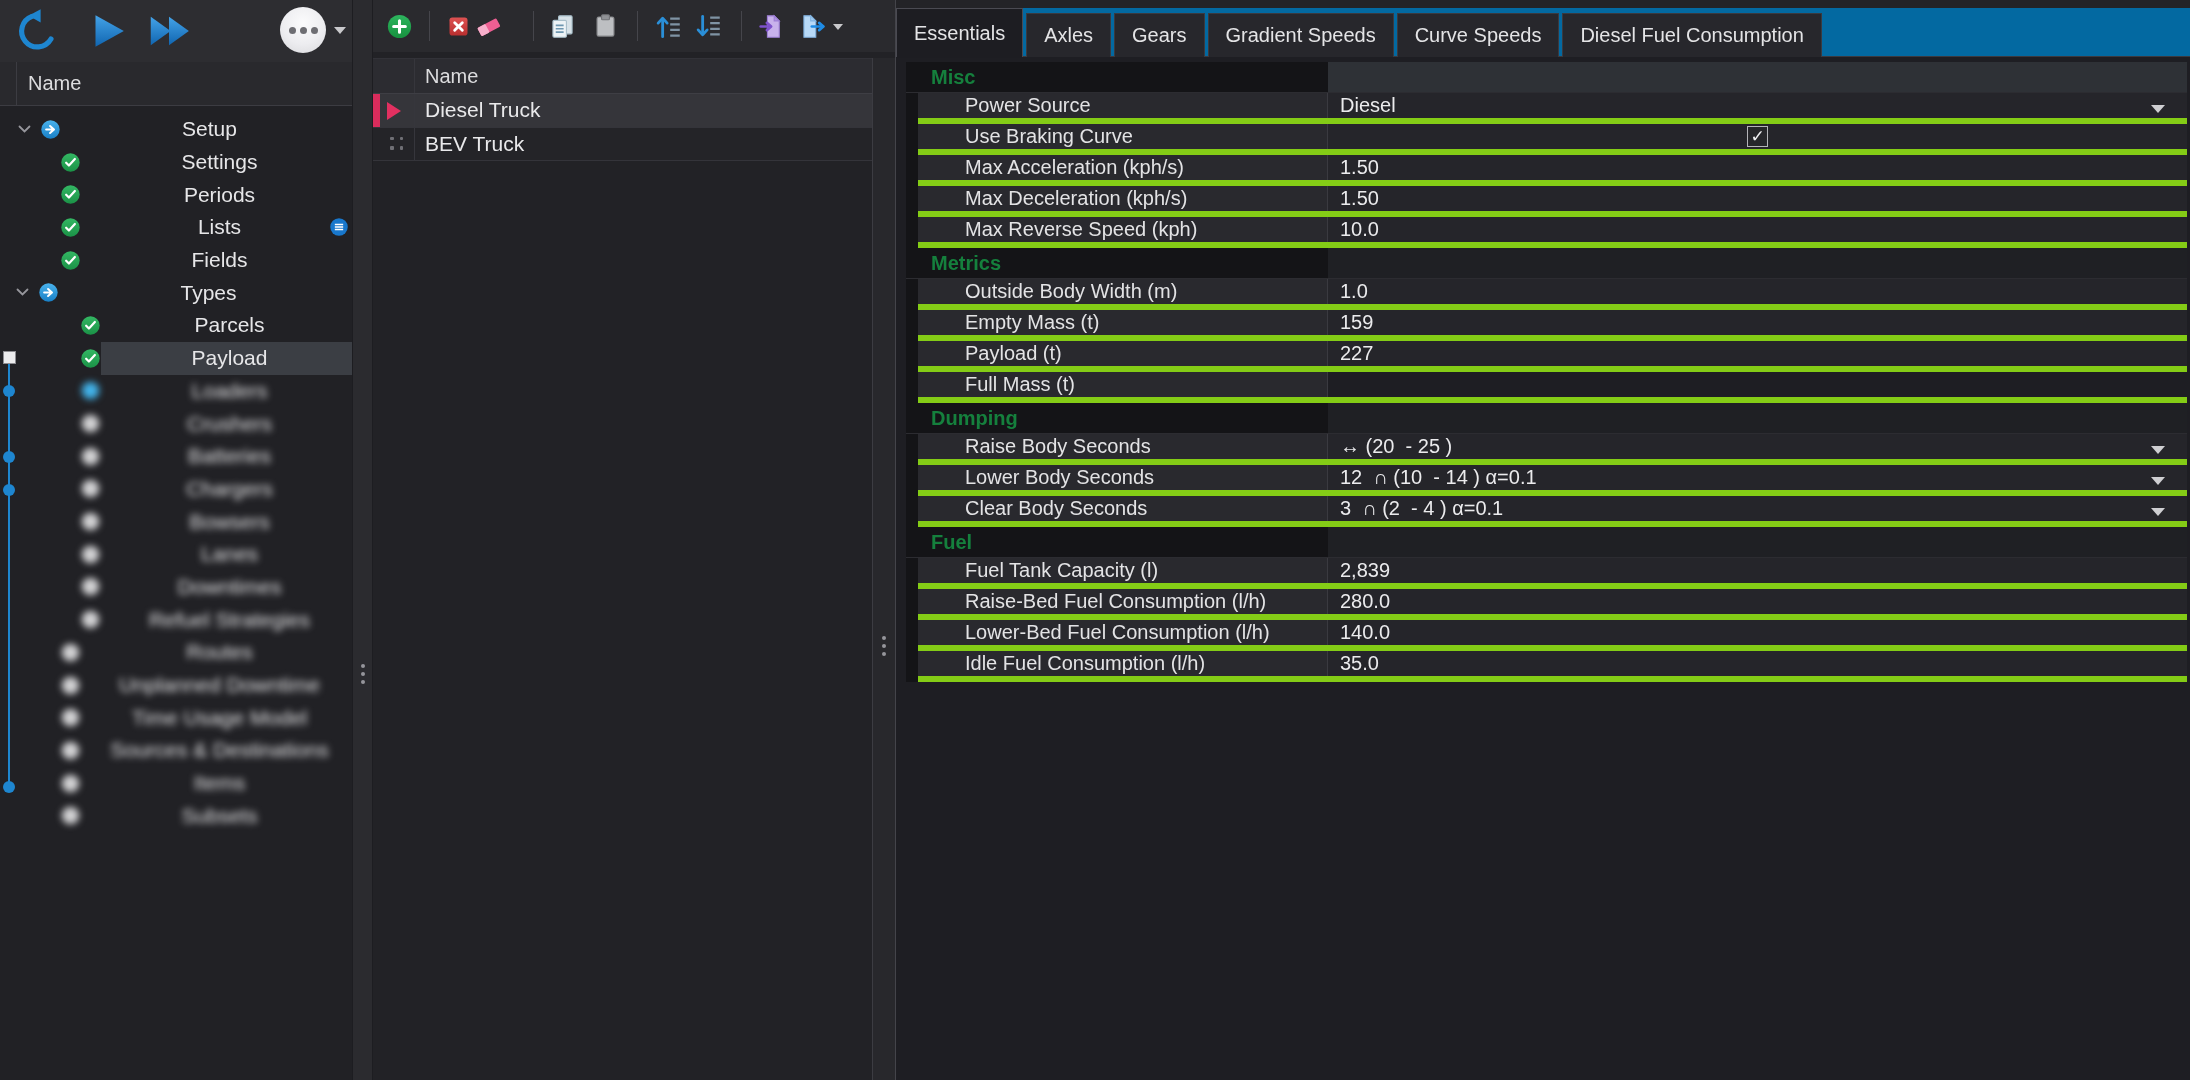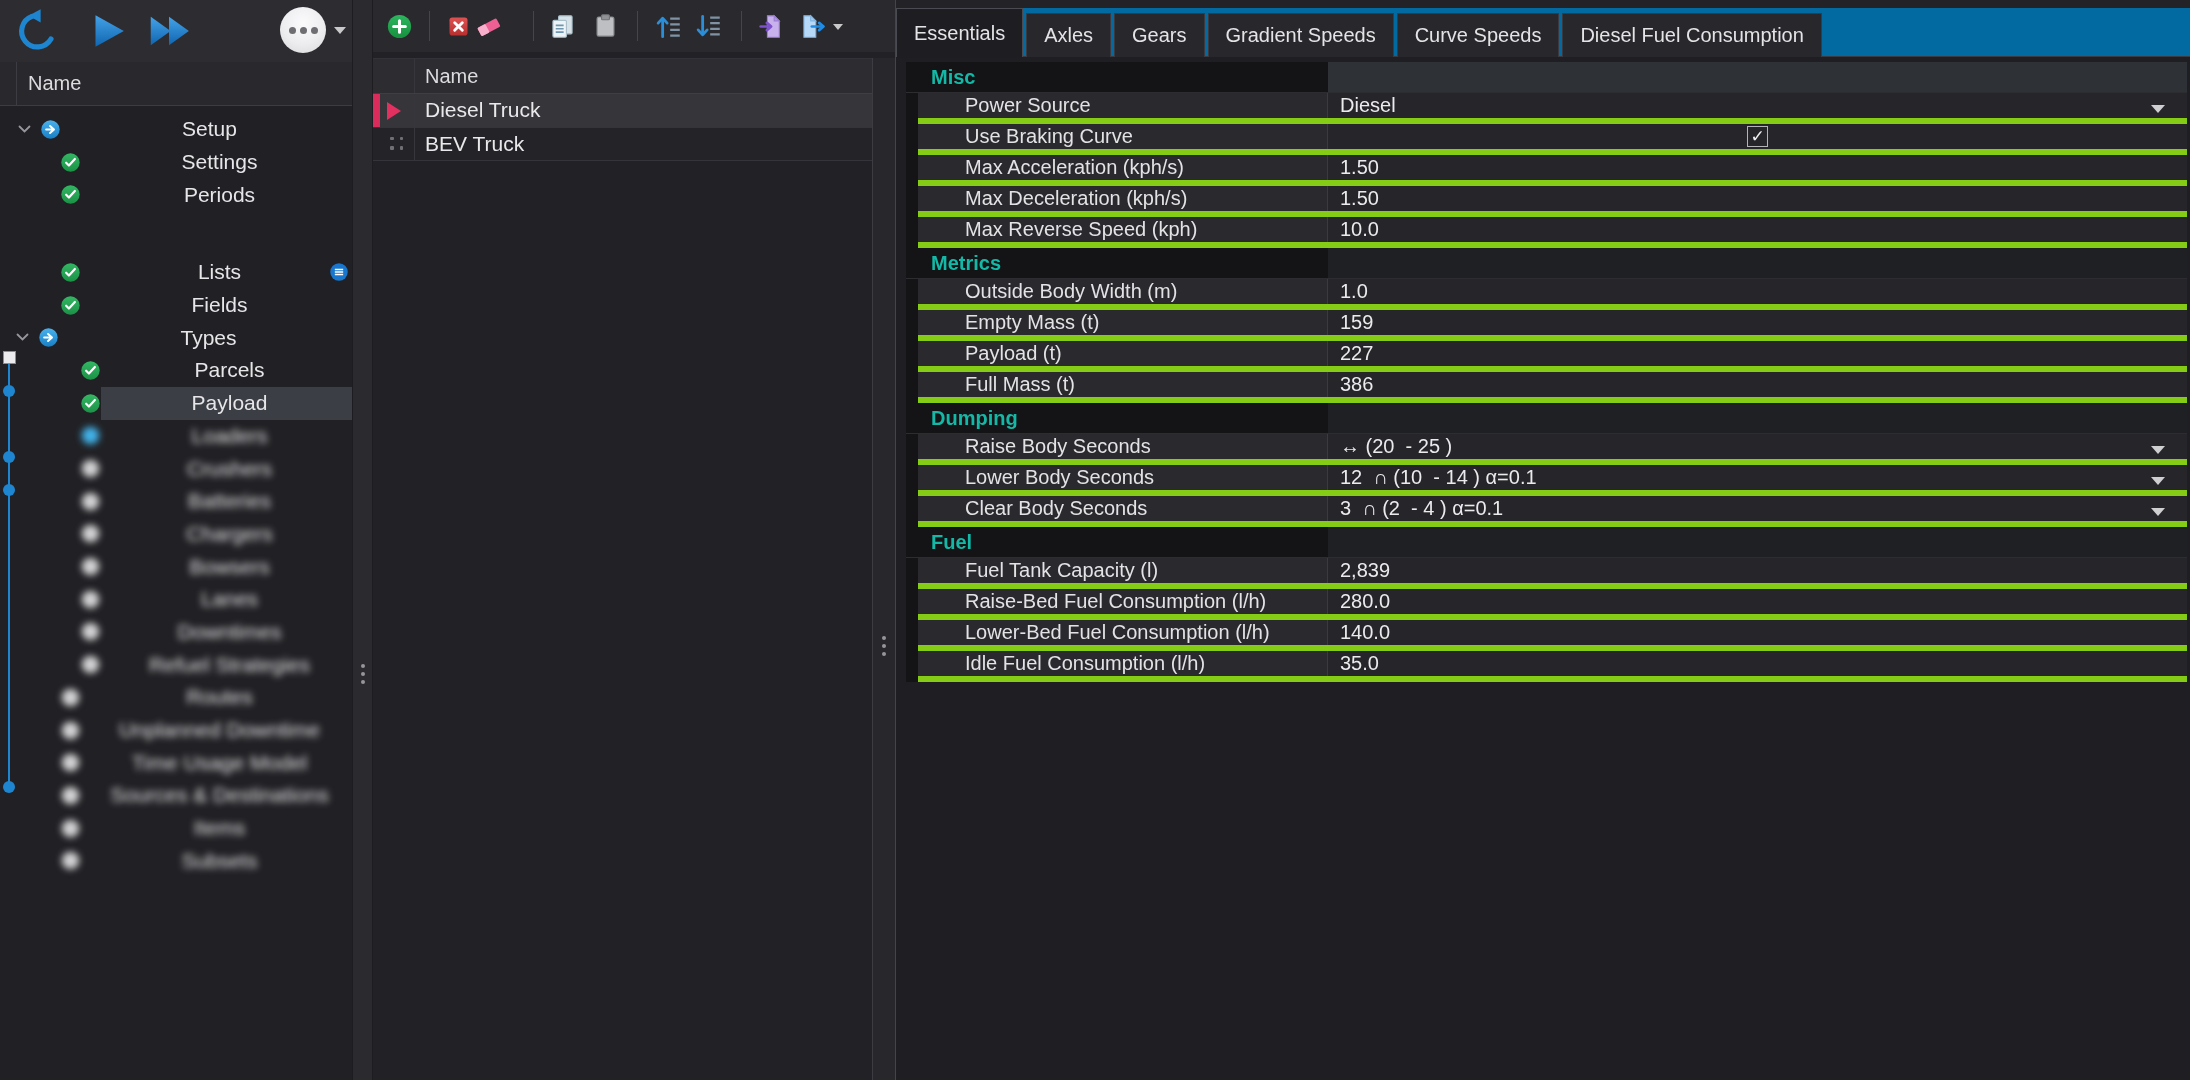--- a/index.html
+++ b/index.html
@@ -94,21 +94,21 @@
     box-shadow:inset 0 -1px 0 #3a3a40; }
   .tab { height:44px; display:flex; align-items:center; padding:0 17px; margin-right:3px;
     background:#27272c; border:1px solid #3a3a40; border-bottom:none; font-size:20px; color:#e4e4e6;
     cursor:pointer; white-space:nowrap; }
   .tab.active { height:49px; background:#1d1d22; border-color:#4a4a52; box-shadow:0 1px 0 #1d1d22; }
 
   #grid-gutter { position:absolute; left:10px; top:62px; width:12px; height:620px; background:#141417; }
   #grid { position:absolute; left:10px; top:62px; width:1281px; }
   .group-row { height:31px; display:flex; border-bottom:1px solid #2c2c31; }
   .group-row .g-name { width:422px; background:#141417; display:flex; align-items:center; padding-left:25px;
-    font-weight:bold; font-size:20px; color:#14b8a6; }
+    font-weight:bold; font-size:20px; color:#15803d; }
   .group-row .g-rest { flex:1; background:#1f2024; }
   .group-row.first .g-rest { background:#2e3136; }
   .prop-row { height:31px; display:flex; margin-left:12px; border-bottom:6px solid #84cc16; position:relative; }
   .p-name { width:410px; background:#29292e; border-right:1px solid #3a3a40; display:flex; align-items:center;
     padding-left:47px; font-size:20px; color:#e3e3e5; white-space:nowrap; }
   .p-val { flex:1; background:#25252a; display:flex; align-items:center; padding-left:12px;
     font-size:20px; color:#ebebed; white-space:pre; position:relative; }
   .p-val.center { justify-content:center; padding-left:0; }
   .dropdown-icon { position:absolute; right:22px; top:12px; width:0; height:0;
     border-left:7px solid transparent; border-right:7px solid transparent; border-top:8px solid #cfcfd2; cursor:pointer; }
@@ -200,21 +200,21 @@
                 <stop offset="1" stop-color="#1b9247"></stop>
               </linearGradient>
             </defs>
             <circle cx="12" cy="12" r="10.5" fill="url(#gc)"></circle>
             <path d="M7 12.2l3.2 3.3L17 8" fill="none" stroke="#fff" stroke-width="2.5" stroke-linecap="round" stroke-linejoin="round"></path>
           </svg></span>
         <span class="label-wrap" style="margin-left: 0px; padding-left: 6px;">
           <span class="tree-label">Periods</span>
         </span>
       </div>
-      <div class="tree-row" style="padding-left: 38px; margin-top: 45px;">
+      <div class="tree-row" style="padding-left: 38px;">
         <span class="expander"></span>
         <span class="node-icon"><svg width="21" height="21" viewBox="0 0 24 24">
             <defs>
               <linearGradient id="gc" x1="0" y1="0" x2="0" y2="1">
                 <stop offset="0" stop-color="#33b763"></stop>
                 <stop offset="1" stop-color="#1b9247"></stop>
               </linearGradient>
             </defs>
             <circle cx="12" cy="12" r="10.5" fill="url(#gc)"></circle>
             <path d="M7 12.2l3.2 3.3L17 8" fill="none" stroke="#fff" stroke-width="2.5" stroke-linecap="round" stroke-linejoin="round"></path>
@@ -621,21 +621,20 @@
       <div class="prop-row">
         <div class="p-name">
           <span>Payload (t)</span>
         </div>
         <div class="p-val"><span>227</span></div>
       </div>
       <div class="prop-row">
         <div class="p-name">
           <span>Full Mass (t)</span>
         </div>
-        <div class="p-val"><span>386</span></div>
       </div>
       <div class="group-row">
         <div class="g-name">
           <span>Dumping</span>
         </div>
         <div class="g-rest"></div>
       </div>
       <div class="prop-row">
         <div class="p-name">
           <span>Raise Body Seconds</span>

